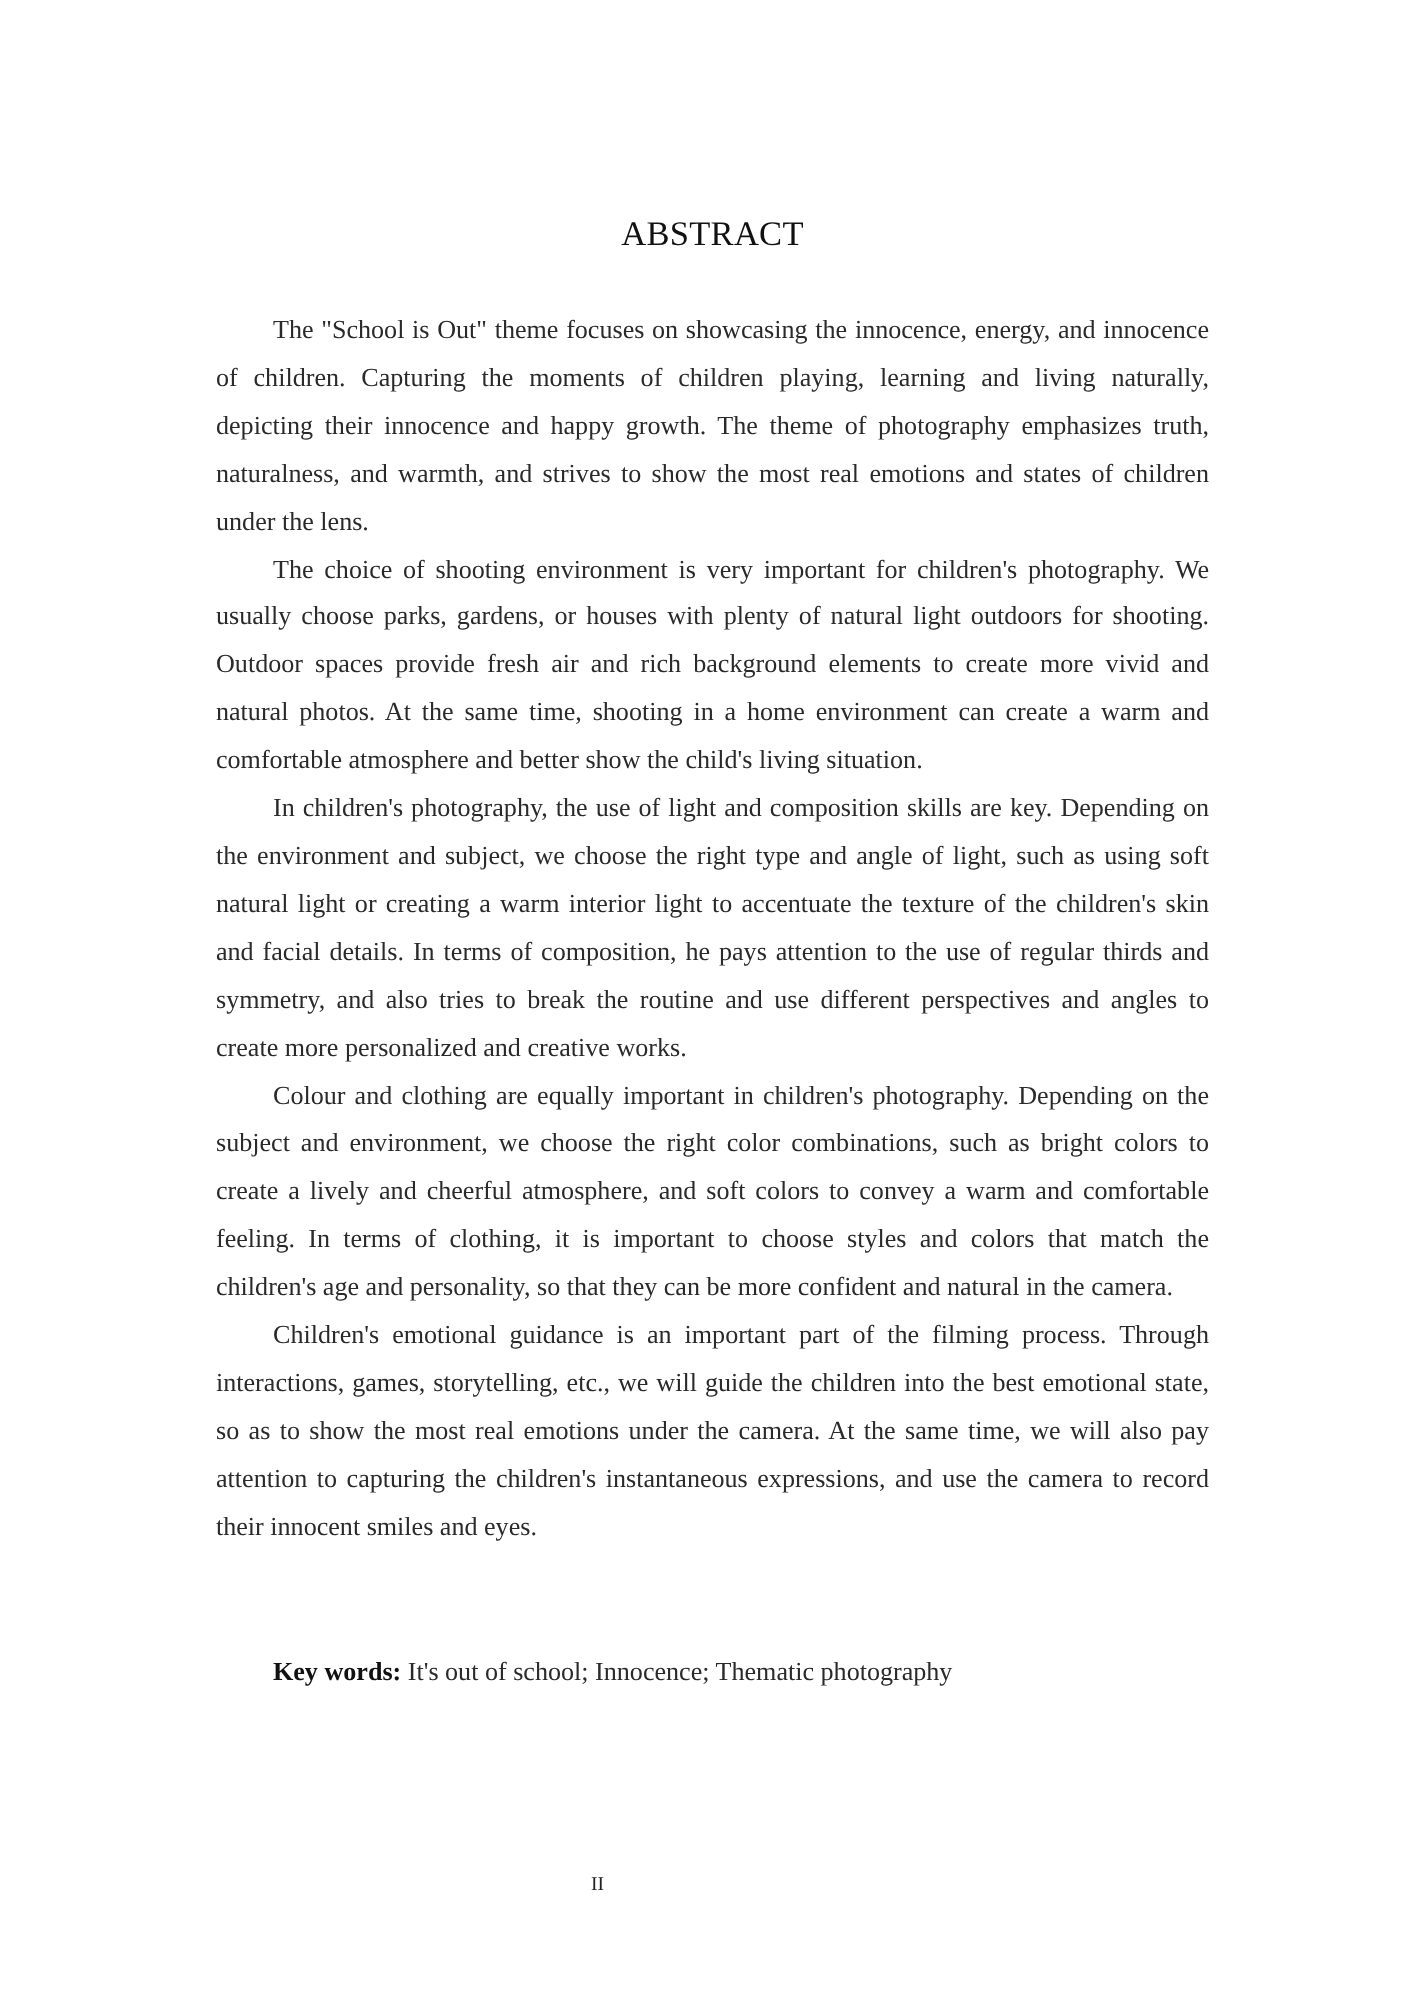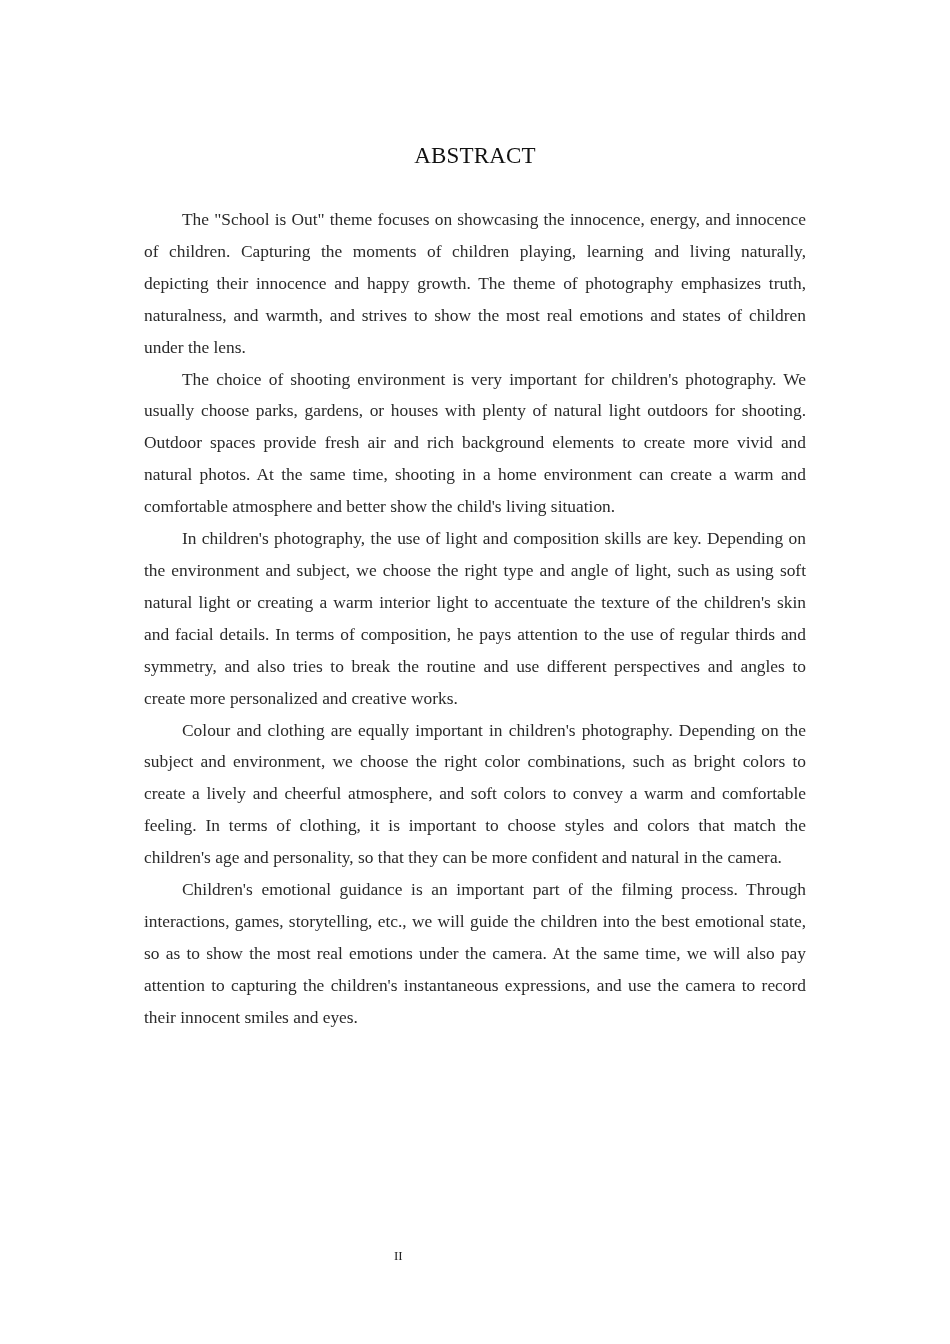--- a/index.html
+++ b/index.html
@@ -79,15 +79,16 @@
   <div class="title">ABSTRACT</div>
 
   <div class="body-text">
     <p class="para">The "School is Out" theme focuses on showcasing the innocence, energy, and innocence of children. Capturing the moments of children playing, learning and living naturally, depicting their innocence and happy growth. The theme of photography emphasizes truth, naturalness, and warmth, and strives to show the most real emotions and states of children under the lens.</p>
     <p class="para">The choice of shooting environment is very important for children's photography. We usually choose parks, gardens, or houses with plenty of natural light outdoors for shooting. Outdoor spaces provide fresh air and rich background elements to create more vivid and natural photos. At the same time, shooting in a home environment can create a warm and comfortable atmosphere and better show the child's living situation.</p>
     <p class="para">In children's photography, the use of light and composition skills are key. Depending on the environment and subject, we choose the right type and angle of light, such as using soft natural light or creating a warm interior light to accentuate the texture of the children's skin and facial details. In terms of composition, he pays attention to the use of regular thirds and symmetry, and also tries to break the routine and use different perspectives and angles to create more personalized and creative works.</p>
     <p class="para">Colour and clothing are equally important in children's photography. Depending on the subject and environment, we choose the right color combinations, such as bright colors to create a lively and cheerful atmosphere, and soft colors to convey a warm and comfortable feeling. In terms of clothing, it is important to choose styles and colors that match the children's age and personality, so that they can be more confident and natural in the camera.</p>
     <p class="para">Children's emotional guidance is an important part of the filming process. Through interactions, games, storytelling, etc., we will guide the children into the best emotional state, so as to show the most real emotions under the camera. At the same time, we will also pay attention to capturing the children's instantaneous expressions, and use the camera to record their innocent smiles and eyes.</p>
   </div>
 
+  <div class="keywords"><span class="kw-label">Key words:</span><span class="kw-value"> It's out of school; Innocence; Thematic photography</span></div>
 
   <div class="page-number">II</div>
 </div>
 
 </body></html>

